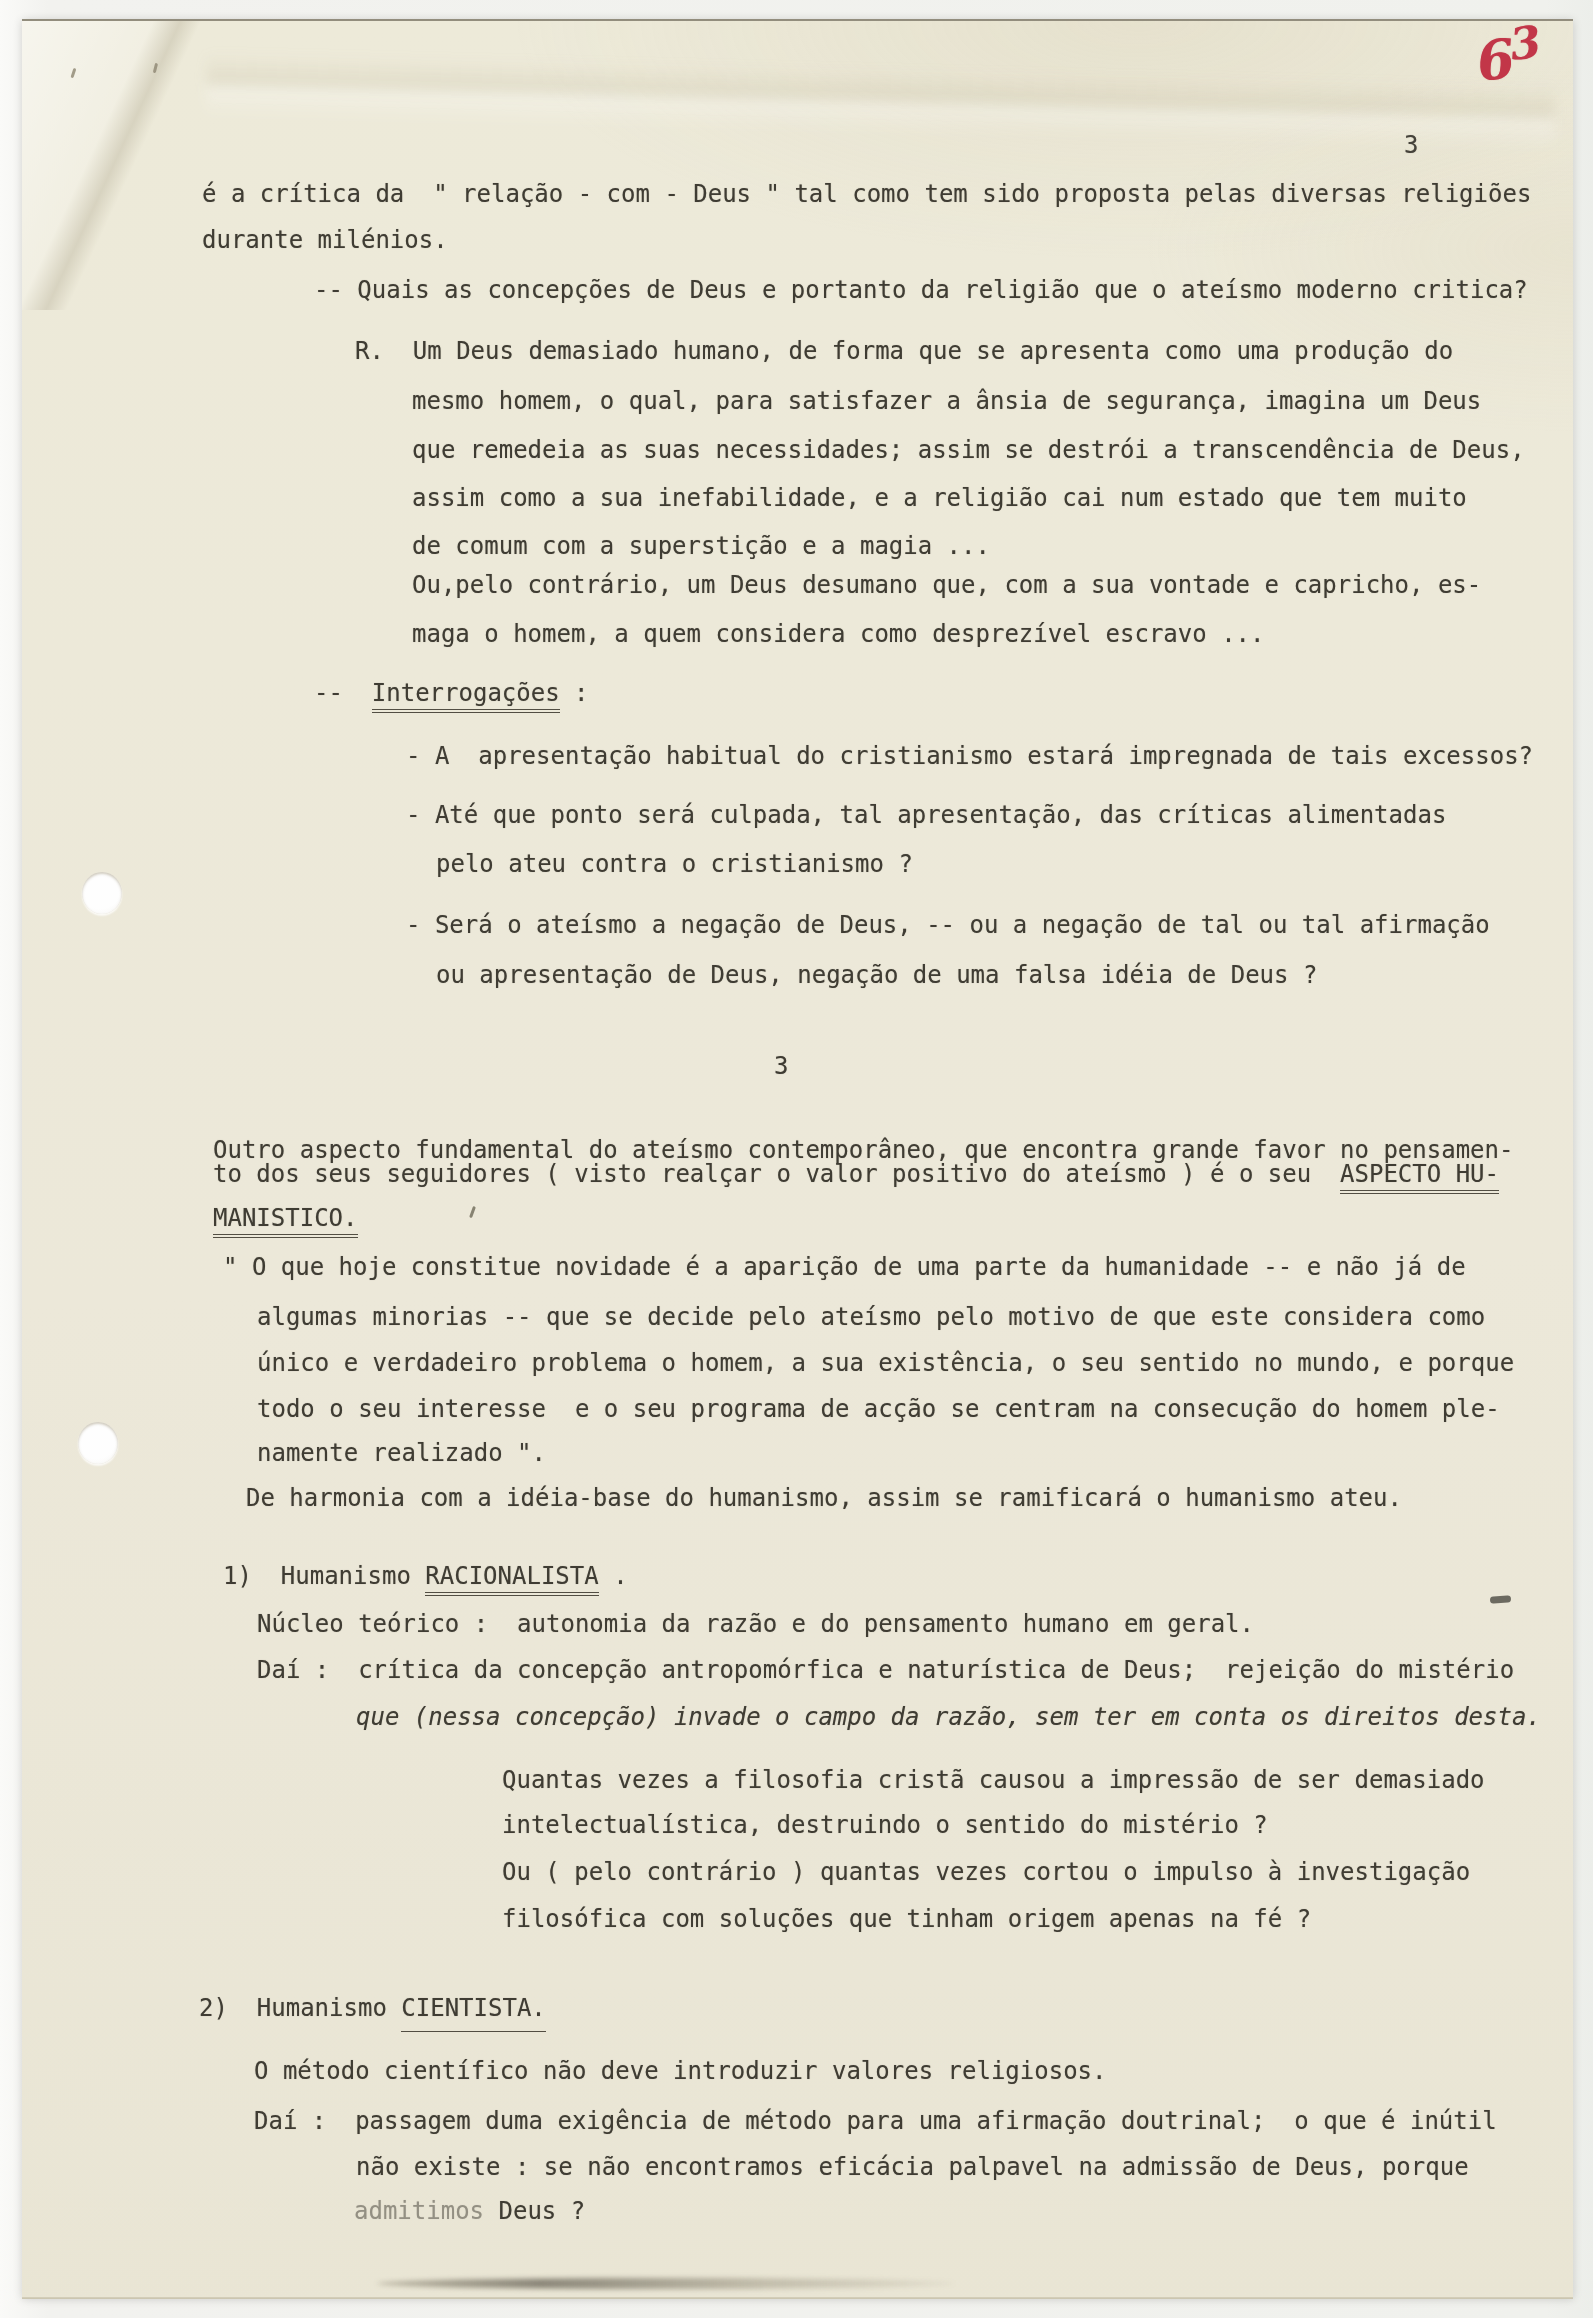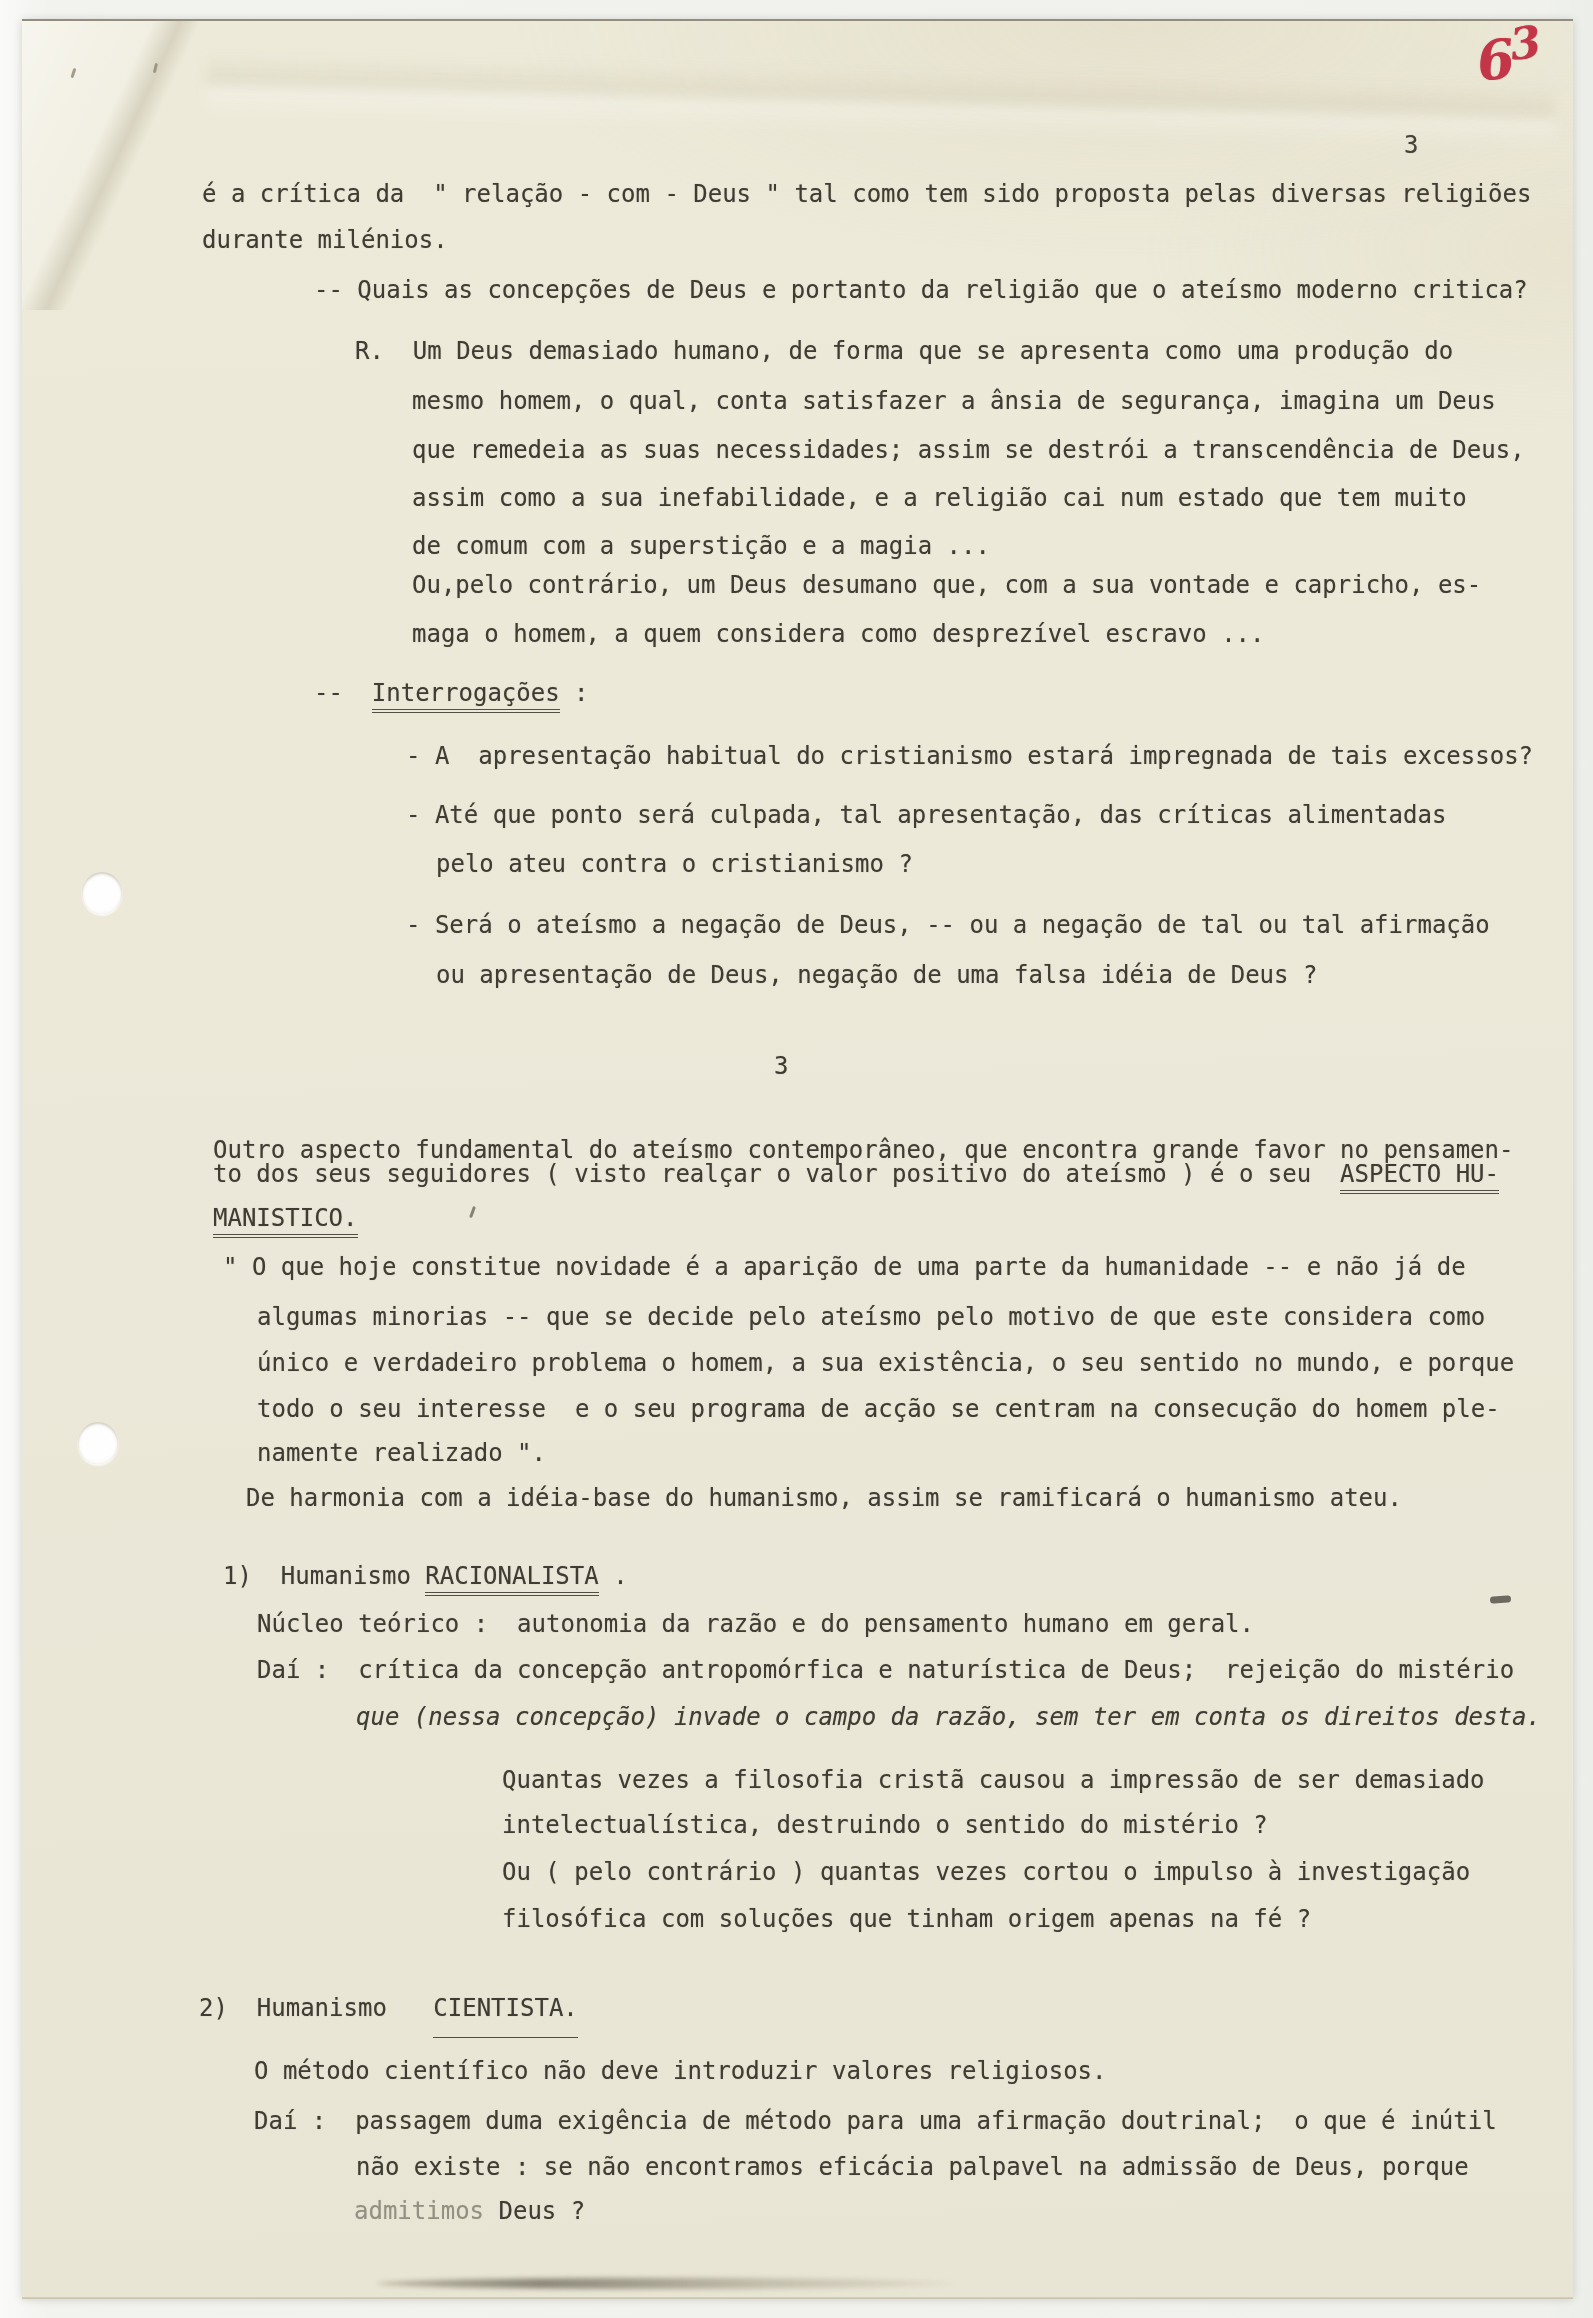--- a/index.html
+++ b/index.html
@@ -31,21 +31,21 @@
     position:absolute;width:40px;height:42px;border-radius:50%;
     background:radial-gradient(circle at 45% 40%, #fefefe 60%, #f4f3f0 100%);
     box-shadow:inset 0 1.8px 2.6px rgba(150,140,110,0.45), 0 1.8px 1.8px rgba(255,255,255,0.8);
   }
   .line{
     position:absolute;white-space:pre;
     font-size:24px;line-height:28px;color:#3f3c33;
     text-shadow:0 0 0.9px rgba(63,60,51,0.38);
   }
   .u2{border-bottom:4.4px double rgba(60,56,46,0.88);padding-bottom:2px;}
-  .u1{border-bottom:1.8px solid rgba(60,56,46,0.88);padding-bottom:15px;margin-left:32px;}
+  .u1{border-bottom:1.8px solid rgba(60,56,46,0.88);padding-bottom:9px;}
   .faint{opacity:0.5;filter:blur(0.6px);}
   .page-number{
     position:absolute;left:1404px;top:131px;font-size:24px;line-height:28px;color:#45423a;
     text-shadow:0 0 0.9px rgba(63,60,51,0.38);
   }
   .handwritten{
     position:absolute;left:1477px;top:26px;transform:rotate(-7deg);
     font-family:"DejaVu Serif", serif;font-style:italic;font-weight:bold;
     color:#c23648;text-shadow:0 0 0.9px rgba(194,54,72,0.55);
   }
@@ -85,21 +85,21 @@
   <span class="d1">6</span><span class="d2">3</span>
 </div>
 
 <div class="page-number">3</div>
 
 <div>
     <div class="line" style="left: 202px; top: 180px;"><span>é a crítica da  " relação - com - Deus " tal como tem sido proposta pelas diversas religiões</span></div>
     <div class="line" style="left: 202px; top: 226px;"><span>durante milénios.</span></div>
     <div class="line" style="left: 314px; top: 276px;"><span>-- Quais as concepções de Deus e portanto da religião que o ateísmo moderno critica?</span></div>
     <div class="line" style="left: 355px; top: 337px;"><span>R.  Um Deus demasiado humano, de forma que se apresenta como uma produção do</span></div>
-    <div class="line" style="left: 412px; top: 387px;"><span>mesmo homem, o qual, conta satisfazer a ânsia de segurança, imagina um Deus</span></div>
+    <div class="line" style="left: 412px; top: 387px;"><span>mesmo homem, o qual, para satisfazer a ânsia de segurança, imagina um Deus</span></div>
     <div class="line" style="left: 412px; top: 436px;"><span>que remedeia as suas necessidades; assim se destrói a transcendência de Deus,</span></div>
     <div class="line" style="left: 412px; top: 484px;"><span>assim como a sua inefabilidade, e a religião cai num estado que tem muito</span></div>
     <div class="line" style="left: 412px; top: 532px;"><span>de comum com a superstição e a magia ...</span></div>
     <div class="line" style="left: 412px; top: 571px;"><span>Ou,pelo contrário, um Deus desumano que, com a sua vontade e capricho, es-</span></div>
     <div class="line" style="left: 412px; top: 620px;"><span>maga o homem, a quem considera como desprezível escravo ...</span></div>
     <div class="line" style="left: 314px; top: 679px;"><span>--  </span><span class="u2">Interrogações</span><span> :</span></div>
     <div class="line" style="left: 406px; top: 742px;"><span>- A  apresentação habitual do cristianismo estará impregnada de tais excessos?</span></div>
     <div class="line" style="left: 406px; top: 801px;"><span>- Até que ponto será culpada, tal apresentação, das críticas alimentadas</span></div>
     <div class="line" style="left: 436px; top: 850px;"><span>pelo ateu contra o cristianismo ?</span></div>
     <div class="line" style="left: 406px; top: 911px; text-align: center;"><span>- Será o ateísmo a negação de Deus, -- ou a negação de tal ou tal afirmação</span></div>

